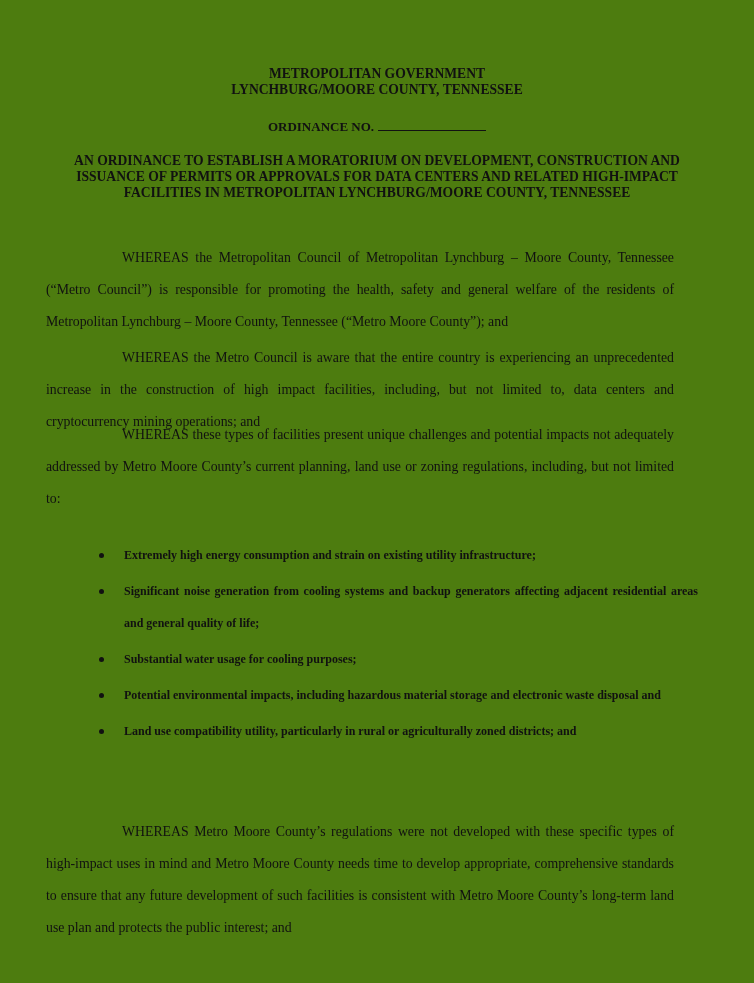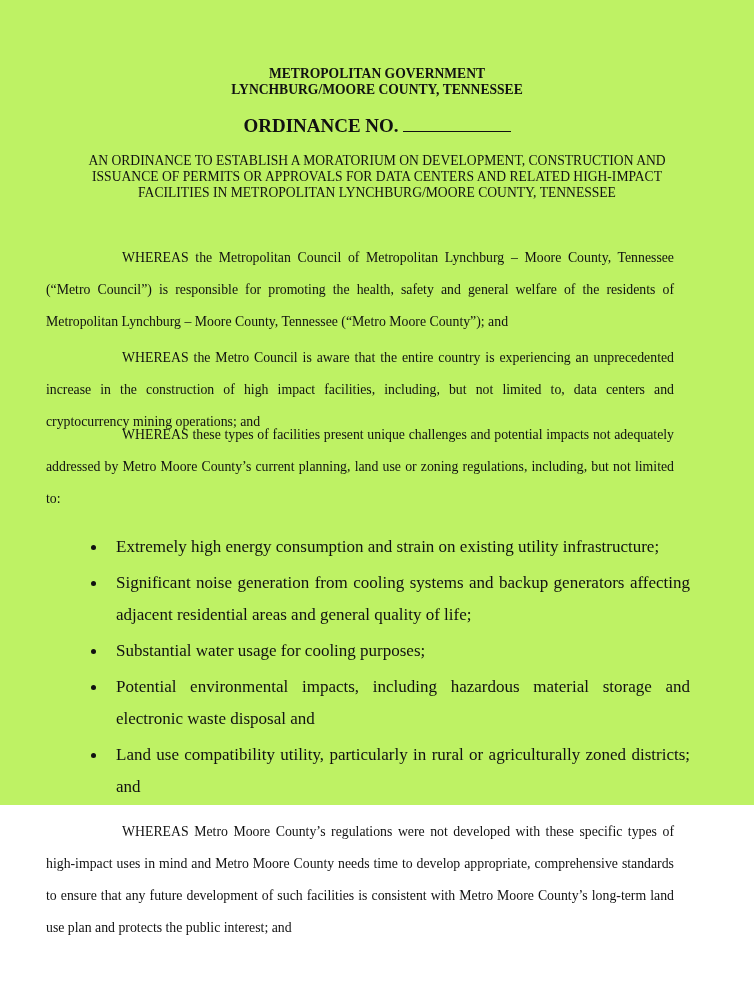--- a/index.html
+++ b/index.html
@@ -12,52 +12,52 @@
       height: 983px;
       overflow: hidden;
       position: relative;
       font-family: "Liberation Serif", "DejaVu Serif", serif;
       color: #111111;
     }
     .page {
       position: absolute;
       left: 0; top: 0;
       width: 754px;
-      height: 805px;
-      background: #bef264;
+      height: 983px;
+      background: #4d7c0f;
     }
     .header-block {
       position: absolute;
       left: 0;
       width: 754px;
       text-align: center;
       font-weight: bold;
       font-size: 13.6px;
       line-height: 16px;
     }
     .gov-title { top: 66px; }
     .ordinance-no {
       top: 118px;
-      font-size: 19px;
+      font-size: 13px;
     }
     .ordinance-no .blank {
       display: inline-block;
       width: 108px;
       border-bottom: 1.3px solid #111;
       height: 12px;
       vertical-align: baseline;
       margin-left: 4px;
     }
     .ordinance-title {
       position: absolute;
       left: 58px;
       width: 638px;
       top: 153px;
       text-align: center;
-      font-weight: normal;
+      font-weight: bold;
       font-size: 13.6px;
       line-height: 16px;
     }
     .body-text {
       position: absolute;
       left: 34px;
       width: 652px;
       font-size: 13.8px;
       line-height: 32px;
       text-align: justify;
@@ -68,25 +68,26 @@
     }
     .para.p1 { position: absolute; top: 230px; }
     .para.p2 { position: absolute; top: 330px; }
     .para.p3 { position: absolute; top: 407px; }
     .para.p4 { position: absolute; top: 804px; }
     .bullets {
       position: absolute;
       left: 68px;
       width: 618px;
       top: 527px;
-      margin: 4px;
+      margin: 12px;
       padding: 0;
       list-style: none;
-      font-size: 17px;
+      font-size: 12px;
       line-height: 32px;
+      font-weight: bold;
     }
     .bullets li {
       position: relative;
       padding-left: 44px;
       text-align: justify;
       margin-bottom: 4px;
     }
     .bullets li .bullet {
       position: absolute;
       left: 19px;

